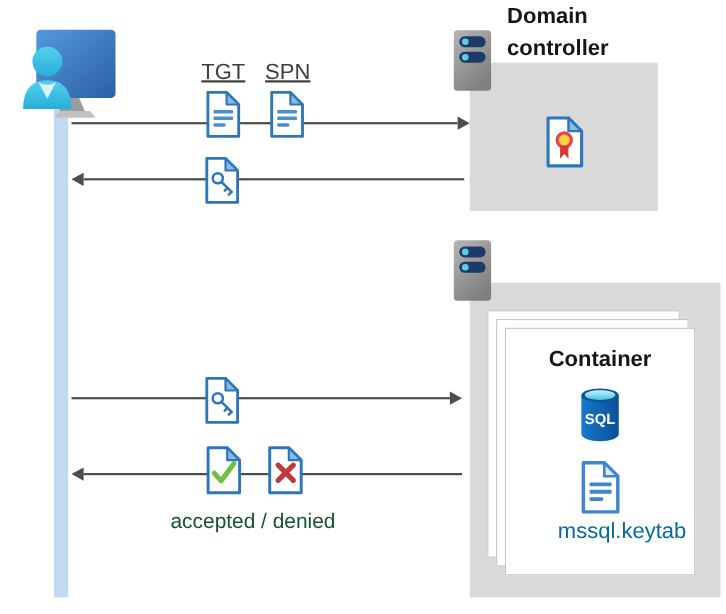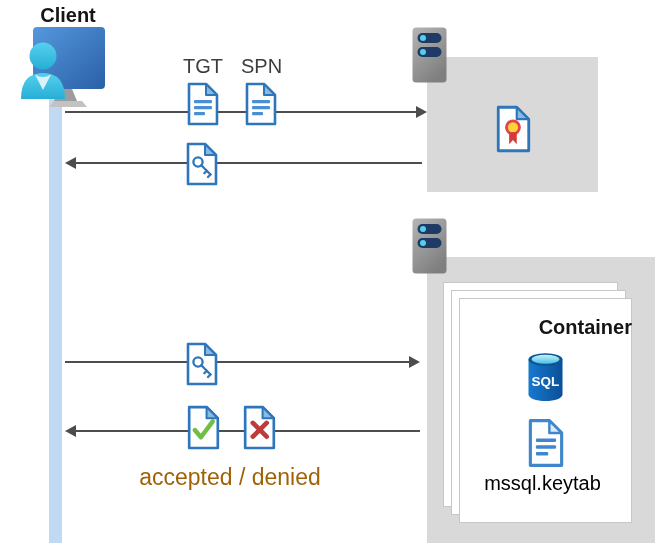--- a/index.html
+++ b/index.html
@@ -2,42 +2,41 @@
 <html><head>
 <meta charset="utf-8">
 <style>
   html,body{margin:0;padding:0;background:#fff;}
   #diagram{
     position:relative;width:660px;height:558px;background:#ffffff;overflow:hidden;
     font-family:"Liberation Sans", sans-serif;
   }
   .abs{position:absolute;}
   .heading{font-weight:bold;color:#151515;font-size:20px;line-height:1.45;}
-  .msg-label{font-size:20px;color:#3d3d3d;}
+  .msg-label{font-size:20px;color:#3d3d3d;text-decoration:underline;}
   .gray-box{background:#d9d9d9;}
   .lifeline{background:#c2d9f3;width:13px;}
   .arrow{height:0;border-top:2px solid #4d4d4d;z-index:1;}
   .arrow.right::after{
     content:'';position:absolute;right:-11px;top:-7px;width:0;height:0;
     border-left:11px solid #4d4d4d;border-top:6px solid transparent;border-bottom:6px solid transparent;
   }
   .arrow.left::before{
     content:'';position:absolute;left:-11px;top:-7px;width:0;height:0;
     border-right:11px solid #4d4d4d;border-top:6px solid transparent;border-bottom:6px solid transparent;
   }
   .icon{z-index:2;}
   .card{background:#ffffff;border:1px solid #c6c6c6;box-sizing:border-box;}
   .center{text-align:center;}
 </style>
 </head>
 <body>
 
 <div id="diagram">
 
-  <div class="abs heading center" style="left:24px;top:1px;width:88px;">Client</div>
 
   <div class="abs lifeline" style="left:49px;top:84px;height:459px;"></div>
 
   <svg class="abs icon" style="left:12px;top:25px;" width="96" height="84" viewBox="0 0 96 84">
     <defs>
       <linearGradient id="mon" x1="0" y1="0" x2="1" y2="1">
         <stop offset="0" stop-color="#5598dd"></stop>
           <stop offset="1" stop-color="#2b5fa7"></stop>
       </linearGradient>
       <linearGradient id="per" x1="0" y1="0" x2="0" y2="1">
@@ -62,20 +61,21 @@
           <stop offset="1" stop-color="#7f7f7f"></stop>
       </linearGradient>
     </defs>
     <rect x="0.5" y="0.5" width="34" height="55" rx="3.5" fill="url(#srv1)"></rect>
     <rect x="5.5" y="6" width="24" height="10" rx="5" fill="#203a66"></rect>
     <circle cx="11" cy="11" r="3" fill="#53d0f0"></circle>
     <rect x="5.5" y="20" width="24" height="10" rx="5" fill="#203a66"></rect>
     <circle cx="11" cy="25" r="3" fill="#53d0f0"></circle>
   </svg>
 
+  <div class="abs heading" style="left:461px;top:1px;width:140px;">Domain controller</div>
 
   <svg class="abs icon" style="left:495px;top:105px;" width="37" height="48" viewBox="0 0 34 44">
     <path d="M3 2 h17 l11 11 v29 h-28 z" fill="#ffffff" stroke="#2e76bc" stroke-width="2.6" stroke-linejoin="round"></path>
     <path d="M20 2 v11 h11 z" fill="#8ab9e2" stroke="#2e76bc" stroke-width="2" stroke-linejoin="round"></path>
     <circle cx="16.5" cy="20.5" r="6" fill="#ffd23c" stroke="#e04848" stroke-width="2.6"></circle>
     <path d="M13 25 v11 l3.5 -3.8 l3.5 3.8 v-11 z" fill="#d63a3a"></path>
   </svg>
 
   <div class="abs gray-box" style="left:427px;top:257px;width:228px;height:286px;"></div>
 
@@ -91,21 +91,21 @@
     <circle cx="11" cy="11" r="3" fill="#53d0f0"></circle>
     <rect x="5.5" y="20" width="24" height="10" rx="5" fill="#203a66"></rect>
     <circle cx="11" cy="25" r="3" fill="#53d0f0"></circle>
   </svg>
 
 
   <div class="abs card" style="left:443px;top:282px;width:175px;height:225px;"></div>
   <div class="abs card" style="left:451px;top:290px;width:175px;height:225px;"></div>
   <div class="abs card" style="left:459px;top:298px;width:173px;height:225px;"></div>
 
-  <div class="abs heading center" style="left:459px;top:313px;width:173px;text-align:right;">Container</div>
+  <div class="abs heading center" style="left:459px;top:313px;width:173px;">Container</div>
 
   <svg class="abs icon" style="left:527px;top:352px;" width="37" height="50" viewBox="0 0 37 50">
     <defs>
       <linearGradient id="cyl" x1="0" y1="0" x2="1" y2="0">
         <stop offset="0" stop-color="#1779cf"></stop>
           <stop offset="1" stop-color="#0b4f97"></stop>
       </linearGradient>
       <linearGradient id="cyltop" x1="0" y1="0" x2="0" y2="1">
         <stop offset="0" stop-color="#c8f2fb"></stop>
           <stop offset="1" stop-color="#49c1e6"></stop>
@@ -118,30 +118,30 @@
   </svg>
 
   <svg class="abs icon" style="left:527px;top:418px;" width="38" height="50" viewBox="0 0 34 44">
     <path d="M3 2 h17 l11 11 v29 h-28 z" fill="#ffffff" stroke="#3f86cc" stroke-width="2.8" stroke-linejoin="round"></path>
     <path d="M20 2 v11 h11 z" fill="#dcebf7" stroke="#3f86cc" stroke-width="2.2" stroke-linejoin="round"></path>
     <rect x="8" y="18" width="18" height="3.2" rx="1" fill="#3f86cc"></rect>
     <rect x="8" y="24" width="18" height="3.2" rx="1" fill="#3f86cc"></rect>
     <rect x="8" y="30" width="11" height="3.2" rx="1" fill="#3f86cc"></rect>
   </svg>
 
-  <div class="abs center" style="left:456px;top:472px;width:173px;font-size:20px;color:#000000;">mssql.keytab</div>
+  <div class="abs center" style="left:479px;top:472px;width:173px;font-size:20px;color:#0369a1;">mssql.keytab</div>
 
   <div class="abs arrow right" style="left:65px;top:111px;width:351px;"></div>
   <div class="abs arrow left" style="left:76px;top:162px;width:346px;"></div>
   <div class="abs arrow right" style="left:65px;top:361px;width:344px;"></div>
   <div class="abs arrow left" style="left:76px;top:430px;width:344px;"></div>
 
   <div class="abs msg-label center" style="left:183px;top:55px;width:40px;">TGT</div>
   <div class="abs msg-label center" style="left:241px;top:55px;width:40px;text-align:center;">SPN</div>
-  <div class="abs center" style="left:135px;top:464px;width:190px;font-size:23px;color:#a16207;">accepted / denied</div>
+  <div class="abs center" style="left:135px;top:464px;width:190px;font-size:19px;color:#14532d;">accepted / denied</div>
 
   <svg class="abs icon" style="left:186px;top:82px;" width="34" height="44" viewBox="0 0 34 44">
     <path d="M3 2 h17 l11 11 v29 h-28 z" fill="#ffffff" stroke="#2e76bc" stroke-width="2.6" stroke-linejoin="round"></path>
     <path d="M20 2 v11 h11 z" fill="#8ab9e2" stroke="#2e76bc" stroke-width="2" stroke-linejoin="round"></path>
     <rect x="8" y="18" width="18" height="3.2" rx="1" fill="#4a8fd3"></rect>
     <rect x="8" y="24" width="18" height="3.2" rx="1" fill="#4a8fd3"></rect>
     <rect x="8" y="30" width="11" height="3.2" rx="1" fill="#4a8fd3"></rect>
   </svg>
 
   <svg class="abs icon" style="left:244px;top:82px;" width="34" height="44" viewBox="0 0 34 44">

